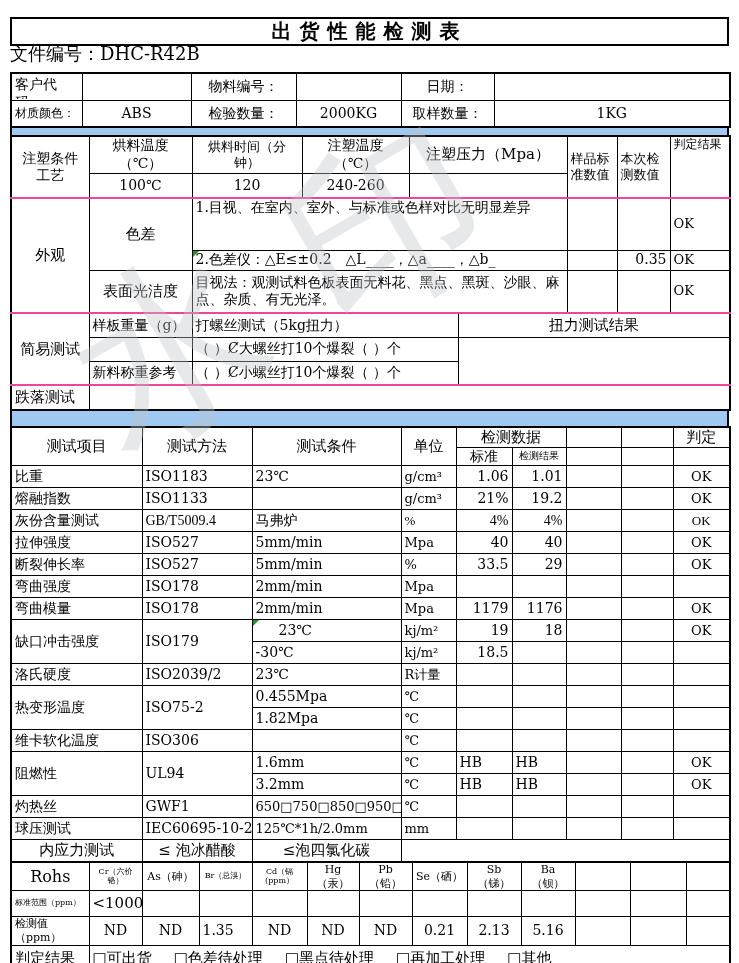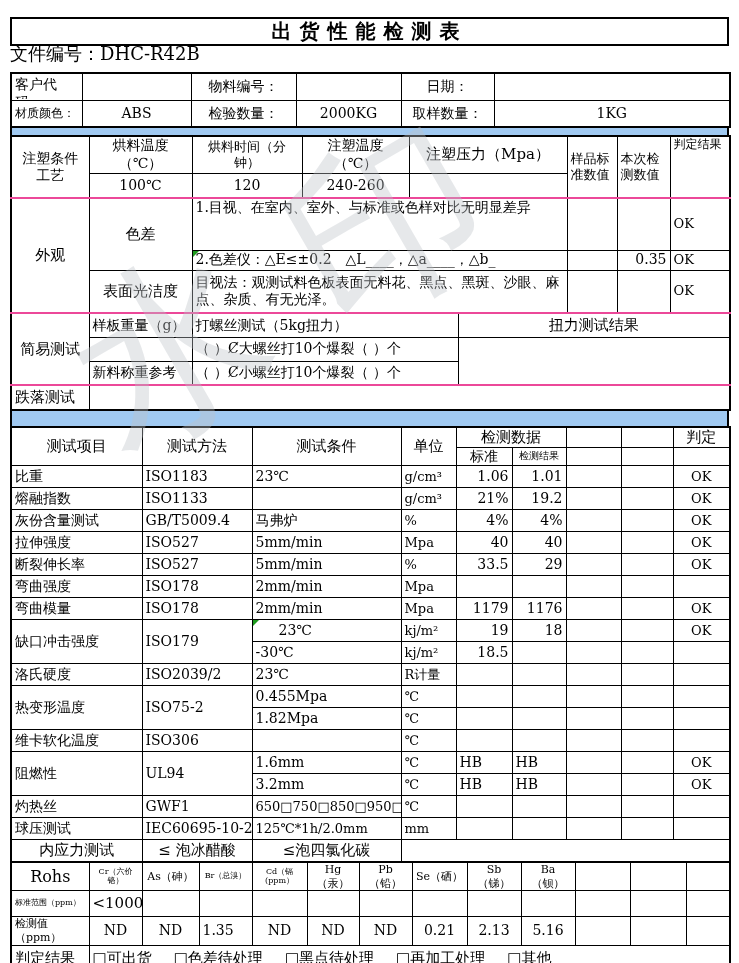--- a/index.html
+++ b/index.html
@@ -207,21 +207,21 @@
         <td class="l">熔融指数</td>
         <td class="l">ISO1133</td>
         <td class="l"></td>
         <td class="l f13">g/cm³</td>
         <td class="r">21%</td>
         <td class="r">19.2</td>
         <td></td>
         <td></td>
         <td class="c f13">OK</td>
       </tr>
-      <tr style="height:22px;">
+      <tr style="height:22px;font-family:Liberation Serif, serif;">
         <td class="l">灰份含量测试</td>
         <td class="l">GB/T5009.4</td>
         <td class="l">马弗炉</td>
         <td class="l f13">%</td>
         <td class="r">4%</td>
         <td class="r">4%</td>
         <td></td>
         <td></td>
         <td class="c f13">OK</td>
       </tr>

